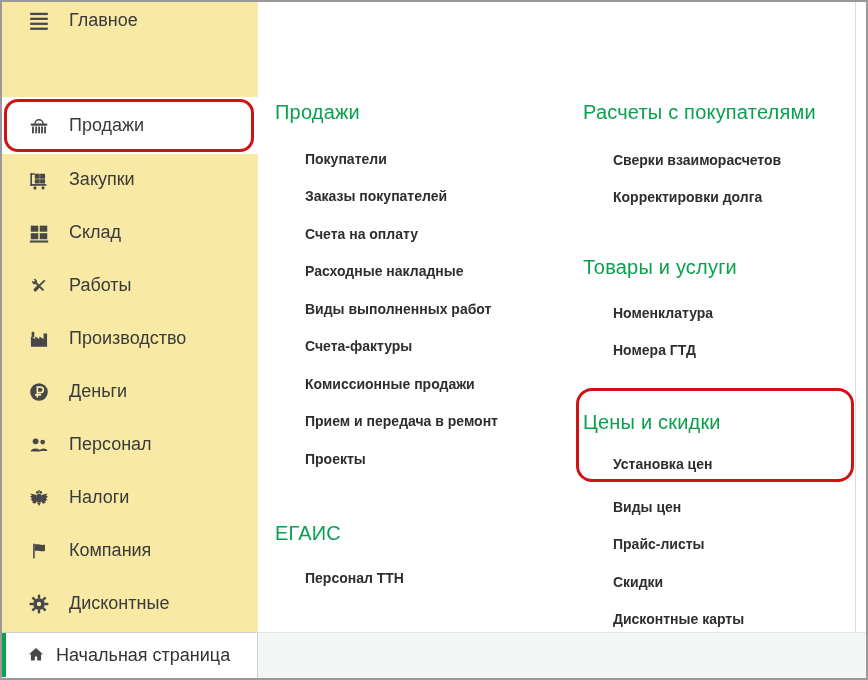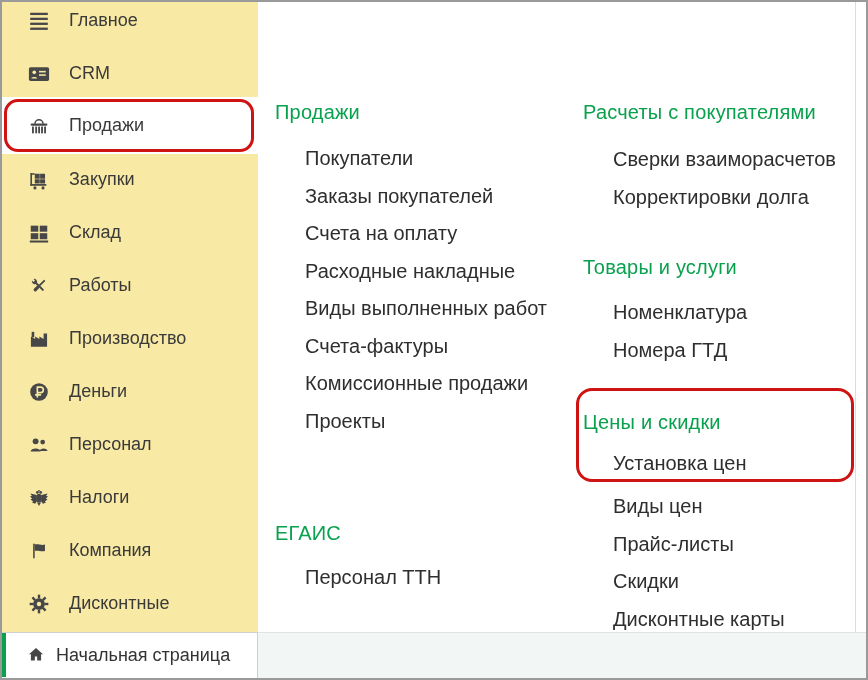--- a/index.html
+++ b/index.html
@@ -15,22 +15,22 @@
   .slabel{position:absolute;left:67px;top:0;height:100%;display:flex;align-items:center;
     font-size:18px;color:#3a3a3a;white-space:nowrap;}
   .sidebar-annotation{position:absolute;left:2px;top:97px;width:250px;height:53px;
     border:3px solid var(--annotation_red,#cf1313);border-radius:14px;box-sizing:border-box;pointer-events:none;}
   
   .main{position:absolute;left:256px;top:0;width:608px;height:630px;background:#fff;}
   .vline{position:absolute;left:597px;top:0;width:1px;height:630px;background:#dcdcdc;}
   .sec-h{position:absolute;height:36px;display:flex;align-items:center;
     font-size:20px;letter-spacing:.2px;color:var(--accent_green,#0aa14e);white-space:nowrap;}
   .ilist{position:absolute;}
-  .mi{height:37.5px;display:flex;align-items:center;font-size:20px;
-    color:var(--text_primary,#2e2e2e);cursor:pointer;white-space:nowrap;}
+  .mi{height:37.5px;display:flex;align-items:center;font-size:14px;
+    color:var(--text_primary,#2e2e2e);cursor:pointer;white-space:nowrap;font-weight:bold;}
   .menu-annotation{position:absolute;left:318px;top:386px;width:278px;height:94px;
     border:3px solid var(--annotation_red,#cf1313);border-radius:16px;box-sizing:border-box;pointer-events:none;}
   
   .footer{position:absolute;left:0;top:630px;width:864px;height:46px;}
   .footer-left{position:absolute;left:0;top:0;width:256px;height:46px;background:#fff;
     border-top:1px solid #cfcfcf;border-right:1px solid #cfcfcf;box-sizing:border-box;cursor:pointer;}
   .footer-accent{position:absolute;left:0;top:0;width:4px;height:44px;background:var(--accent_green,#0aa14e);}
   .footer-home{position:absolute;left:24px;top:12px;width:20px;height:20px;color:var(--icon_gray,#474747);}
   .footer-home svg{display:block;width:20px;height:20px;fill:currentColor;}
   .footer-label{position:absolute;left:54px;top:0;height:44px;display:flex;align-items:center;
@@ -50,32 +50,20 @@
         <svg viewBox="0 0 24 24">
             <rect x="2.4" y="3" width="19.2" height="2.5"></rect>
             <rect x="2.4" y="8.4" width="19.2" height="2.5"></rect>
             <rect x="2.4" y="13.8" width="19.2" height="2.5"></rect>
             <rect x="2.4" y="19.2" width="19.2" height="2.5"></rect>
           </svg>
       </span>
       <span class="slabel">Главное</span>
     </div>
 
-    <div class="srow" style="top:45px">
-      <span class="sicon">
-        <svg viewBox="0 0 24 24">
-            <rect x="1" y="4.5" width="22" height="15" rx="1.8"></rect>
-            <circle cx="6.8" cy="10.2" r="2" fill="var(--sidebar_bg,#f8e9a4)"></circle>
-            <path d="M3.6 16.8c0-2.2 6.4-2.2 6.4 0z" fill="var(--sidebar_bg,#f8e9a4)"></path>
-            <rect x="12" y="8.6" width="7.4" height="1.7" fill="var(--sidebar_bg,#f8e9a4)"></rect>
-            <rect x="12" y="12.3" width="7.4" height="1.7" fill="var(--sidebar_bg,#f8e9a4)"></rect>
-          </svg>
-      </span>
-      <span class="slabel">CRM</span>
-    </div>
 
     <div class="srow selected" style="top:95px;height:57px">
       <span class="sicon">
         <svg viewBox="0 0 24 24">
             <path d="M7.6 9.6a4.4 4.4 0 0 1 8.8 0" fill="none" stroke="currentColor" stroke-width="1.7"></path>
             <rect x="2.8" y="9.2" width="18.4" height="2.4" rx="1.2"></rect>
             <rect x="4.4" y="12.6" width="2" height="7.4"></rect>
             <rect x="7.9" y="12.6" width="2" height="7.4"></rect>
             <rect x="11.1" y="12.6" width="2" height="7.4"></rect>
             <rect x="14.3" y="12.6" width="2" height="7.4"></rect>
@@ -216,20 +204,21 @@
 
     <div class="sec-h" style="left:17px;top:92px">Продажи</div>
     <div class="ilist" style="left:47px;top:138px">
       <div class="mi">Покупатели</div>
       <div class="mi">Заказы покупателей</div>
       <div class="mi">Счета на оплату</div>
       <div class="mi">Расходные накладные</div>
       <div class="mi">Виды выполненных работ</div>
       <div class="mi">Счета-фактуры</div>
       <div class="mi">Комиссионные продажи</div>
+      <div class="mi">Прием и передача в ремонт</div>
       <div class="mi">Проекты</div>
     </div>
 
     <div class="sec-h" style="left:17px;top:513px">ЕГАИС</div>
     <div class="ilist" style="left:47px;top:557px">
       <div class="mi">Персонал ТТН</div>
     </div>
 
     <div class="sec-h" style="left:325px;top:92px">Расчеты с покупателями</div>
     <div class="ilist" style="left:355px;top:139px">

